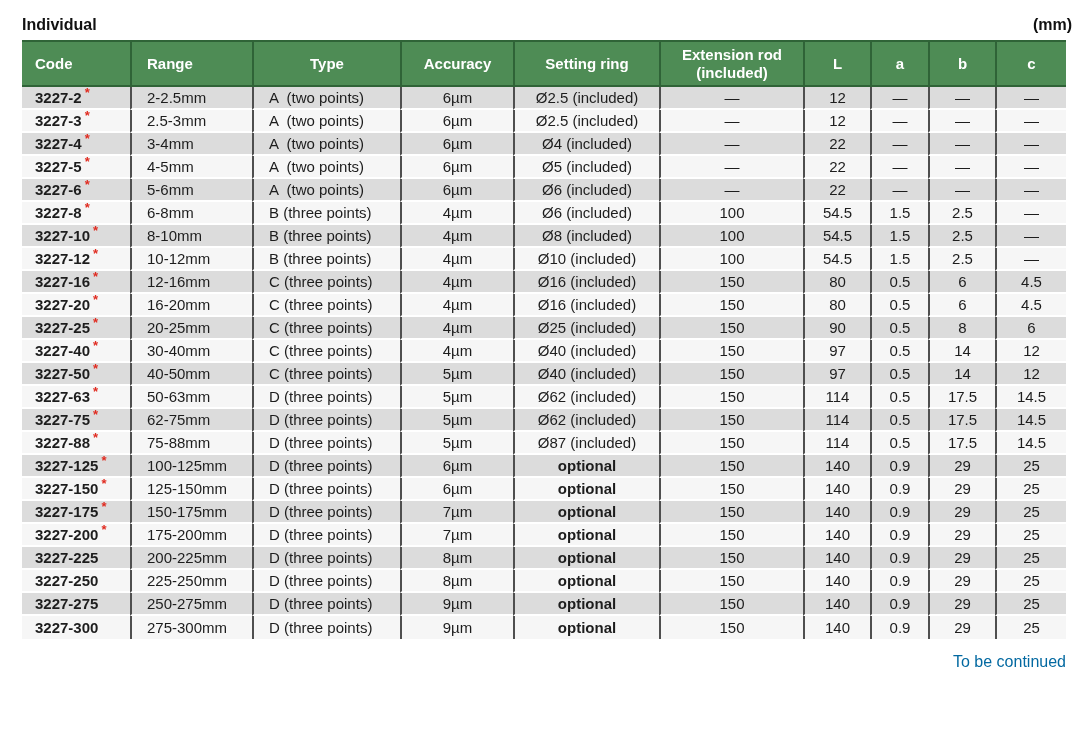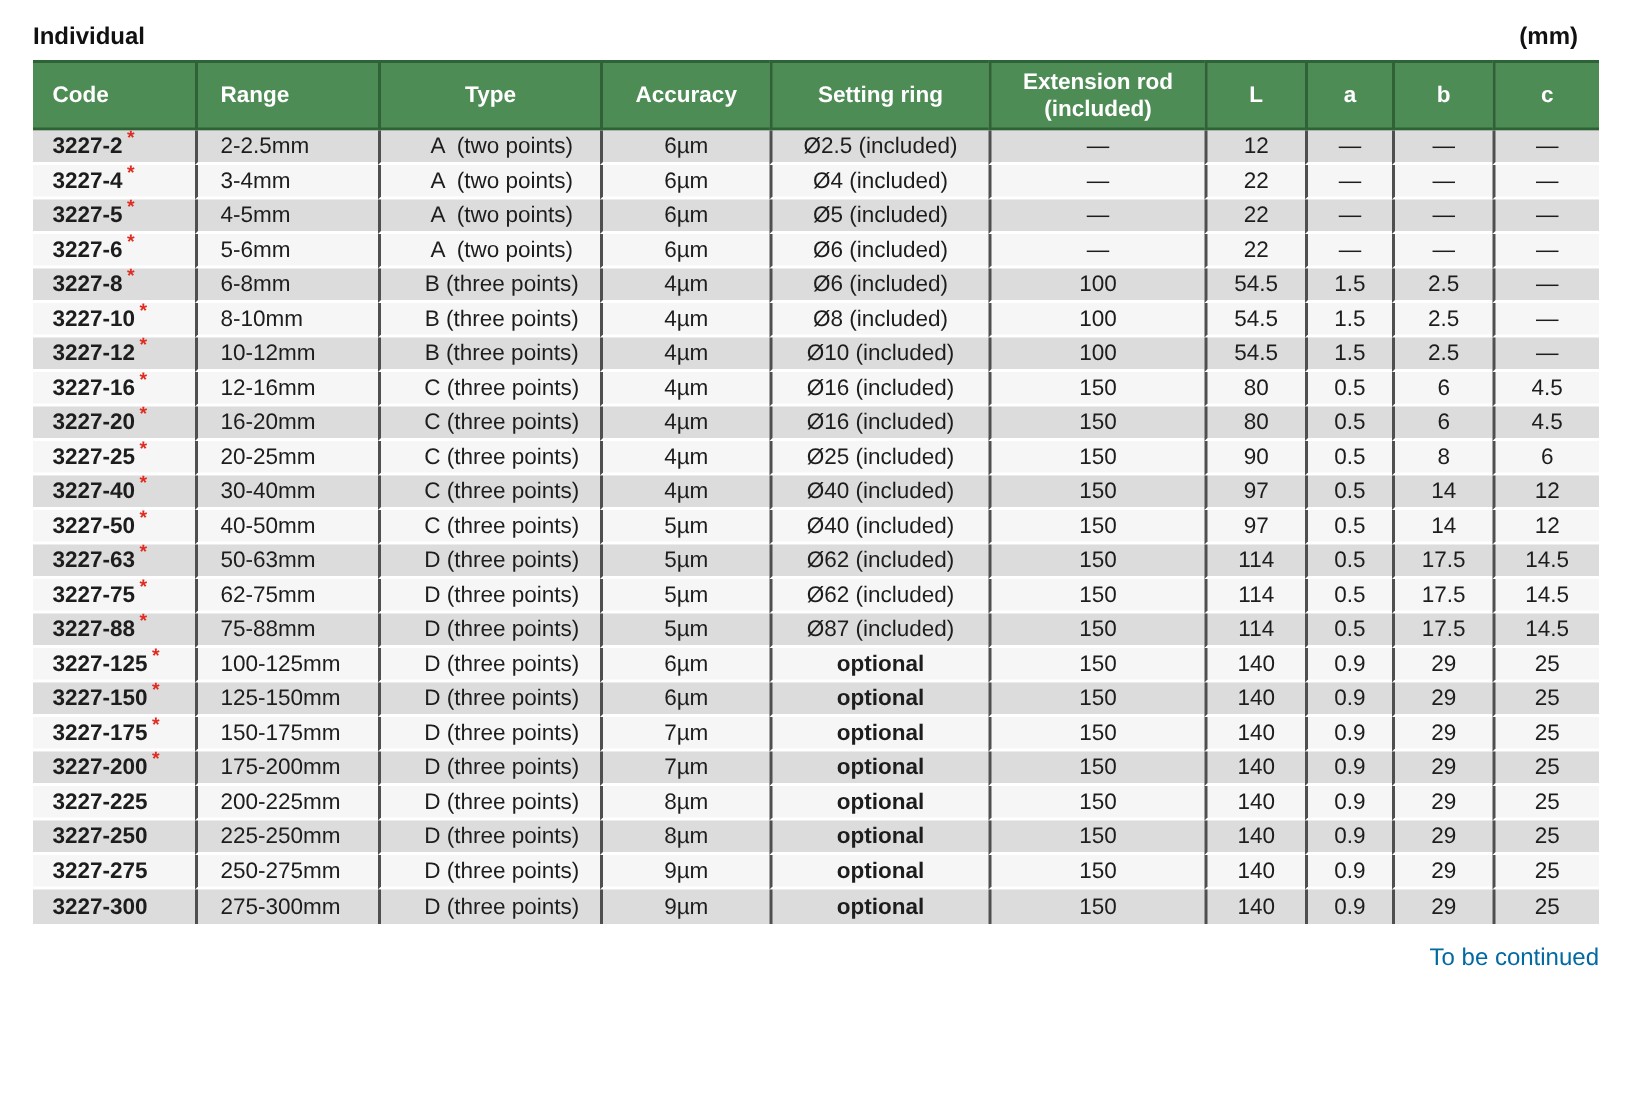--- a/index.html
+++ b/index.html
@@ -5,21 +5,21 @@
   * { margin: 0; padding: 0; box-sizing: border-box; }
   html, body {
     width: 1088px; height: 729px;
     background: #ffffff;
     font-family: "Liberation Sans", sans-serif;
     color: var(--text, #1d1d1d);
     overflow: hidden;
   }
   .page {
     width: 1088px; height: 542px;
-    padding: 16px 36px 0 22px;
+    padding: 16px 16px 0 22px;
   }
   .topbar {
     display: flex;
     justify-content: space-between;
     align-items: flex-end;
     margin-bottom: 6px;
   }
   .section-title {
     font-size: 16px;
     font-weight: bold;
@@ -59,21 +59,21 @@
     overflow: hidden;
   }
   table.spec td + td { border-left: 2px solid var(--divider); }
   table.spec tbody tr:nth-child(odd) td { background: var(--row-odd); }
   table.spec tbody tr:nth-child(even) td { background: var(--row-even); }
   table.spec tbody tr:last-child td { border-bottom: none; margin-top: 15px; }
   .al-left   { text-align: left; }
   .al-center { text-align: center; }
   .pad-code  { padding-left: 13px; }
   .pad-range { padding-left: 15px; }
-  .pad-type  { padding-left: 15px; text-align: center; }
+  .pad-type  { padding-left: 15px; }
   td.cell-code { font-weight: bold; }
   .star {
     color: var(--star);
     font-weight: bold;
     font-size: 13px;
     vertical-align: super;
     line-height: 0;
     margin-left: 3px;
   }
   .cell-bold { font-weight: bold; }
@@ -129,20 +129,32 @@
           <td class="al-left pad-type cell-type">A  (two points)</td>
           <td class="al-center cell-accuracy">6µm</td>
           <td class="al-center cell-setting_ring">Ø2.5 (included)</td>
           <td class="al-center cell-extension_rod">—</td>
           <td class="al-center cell-L">12</td>
           <td class="al-center cell-a">—</td>
           <td class="al-center cell-b">—</td>
           <td class="al-center cell-c">—</td>
         </tr>
         <tr>
+          <td class="al-left pad-code cell-code"><span>3227-3</span><span class="star">*</span></td>
+          <td class="al-left pad-range cell-range">2.5-3mm</td>
+          <td class="al-left pad-type cell-type">A  (two points)</td>
+          <td class="al-center cell-accuracy">6µm</td>
+          <td class="al-center cell-setting_ring">Ø2.5 (included)</td>
+          <td class="al-center cell-extension_rod">—</td>
+          <td class="al-center cell-L">12</td>
+          <td class="al-center cell-a">—</td>
+          <td class="al-center cell-b">—</td>
+          <td class="al-center cell-c">—</td>
+        </tr>
+        <tr>
           <td class="al-left pad-code cell-code"><span>3227-4</span><span class="star">*</span></td>
           <td class="al-left pad-range cell-range">3-4mm</td>
           <td class="al-left pad-type cell-type">A  (two points)</td>
           <td class="al-center cell-accuracy">6µm</td>
           <td class="al-center cell-setting_ring">Ø4 (included)</td>
           <td class="al-center cell-extension_rod">—</td>
           <td class="al-center cell-L">22</td>
           <td class="al-center cell-a">—</td>
           <td class="al-center cell-b">—</td>
           <td class="al-center cell-c">—</td>

